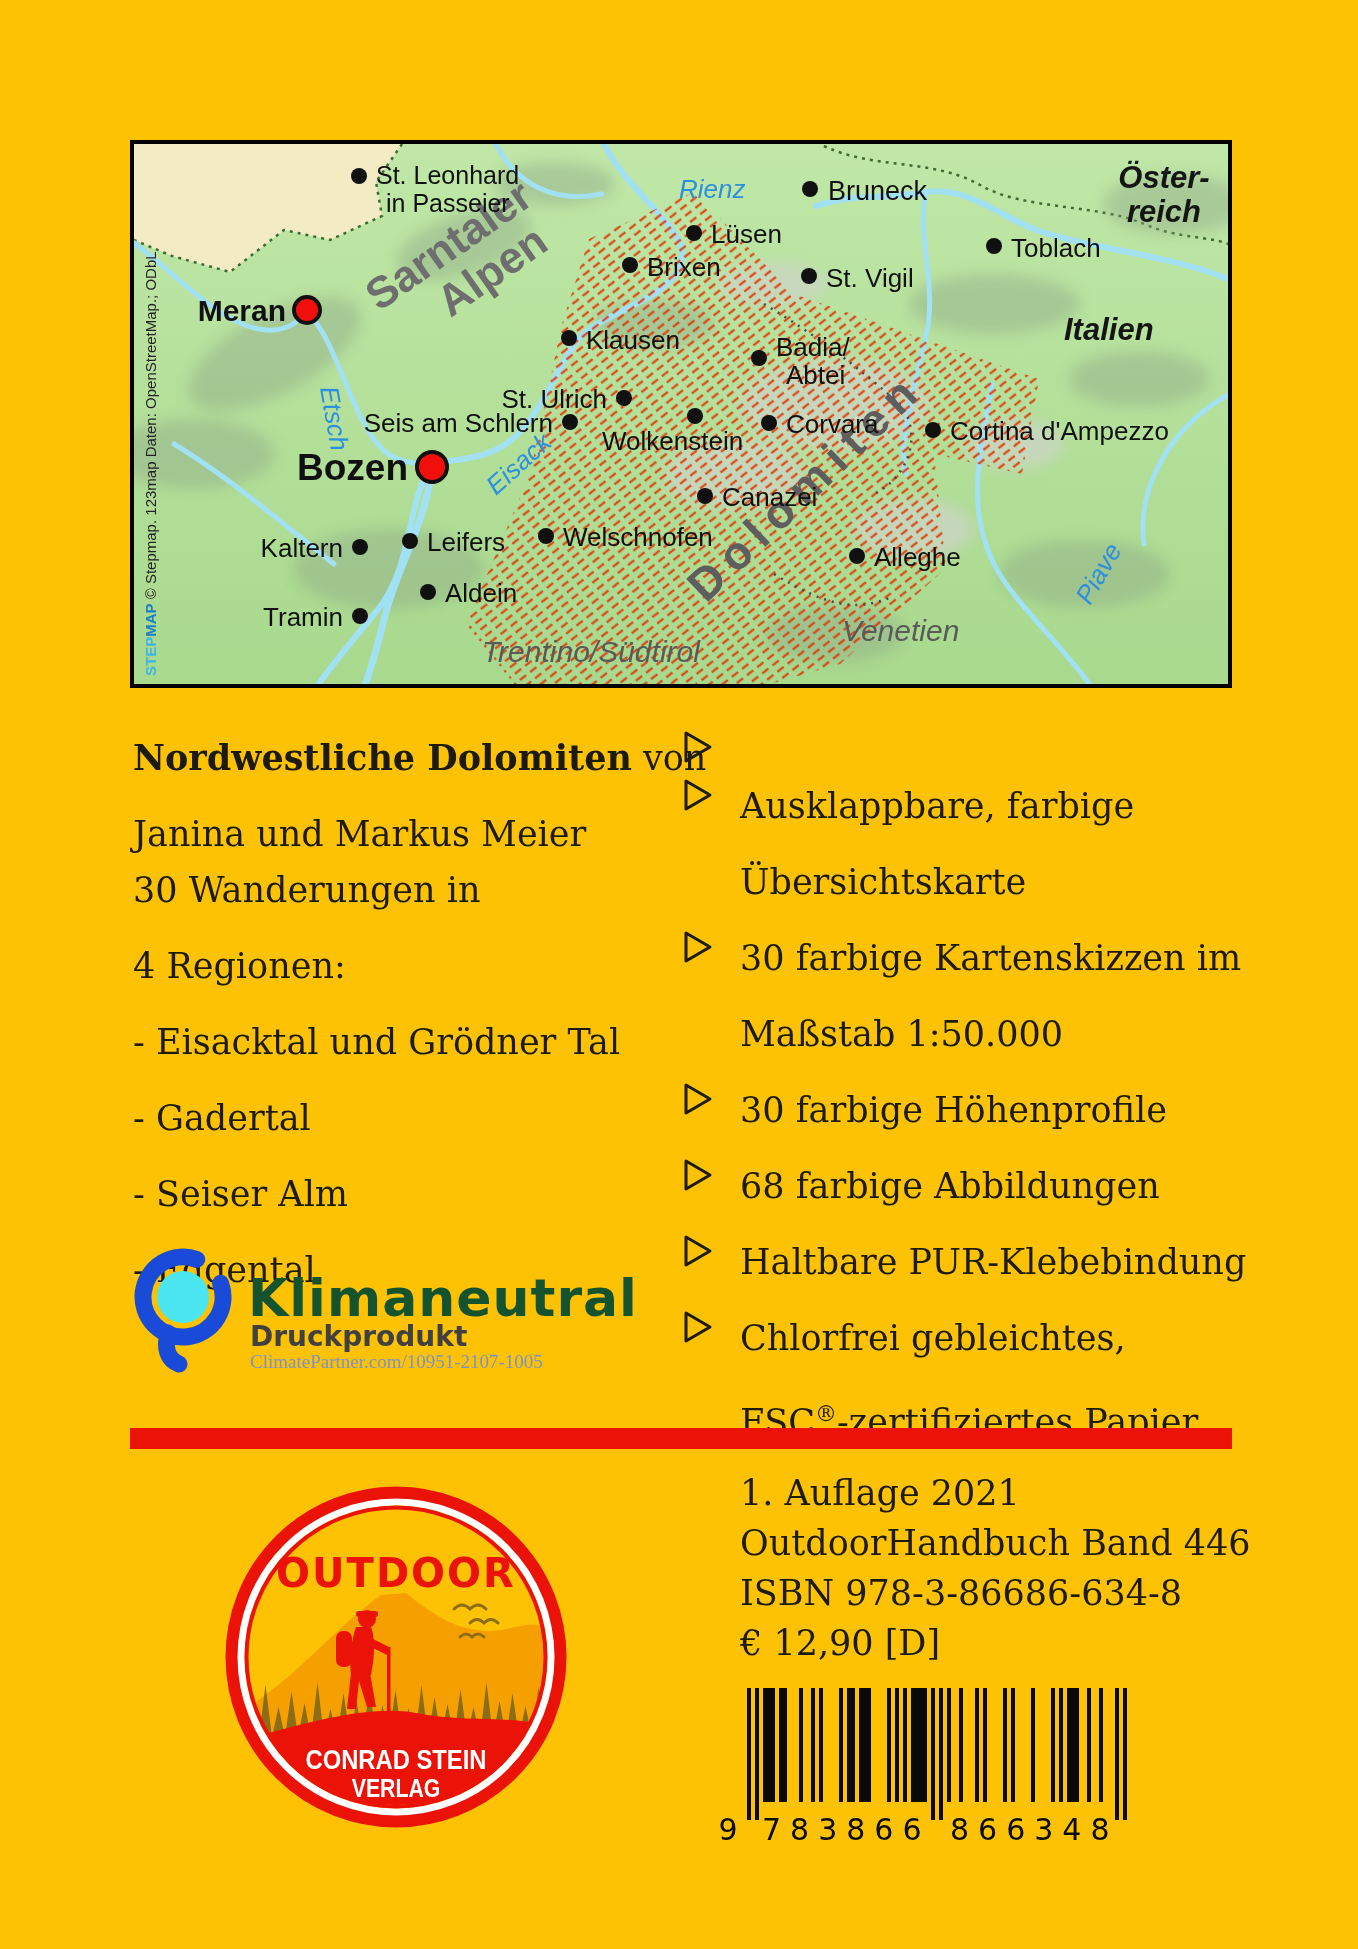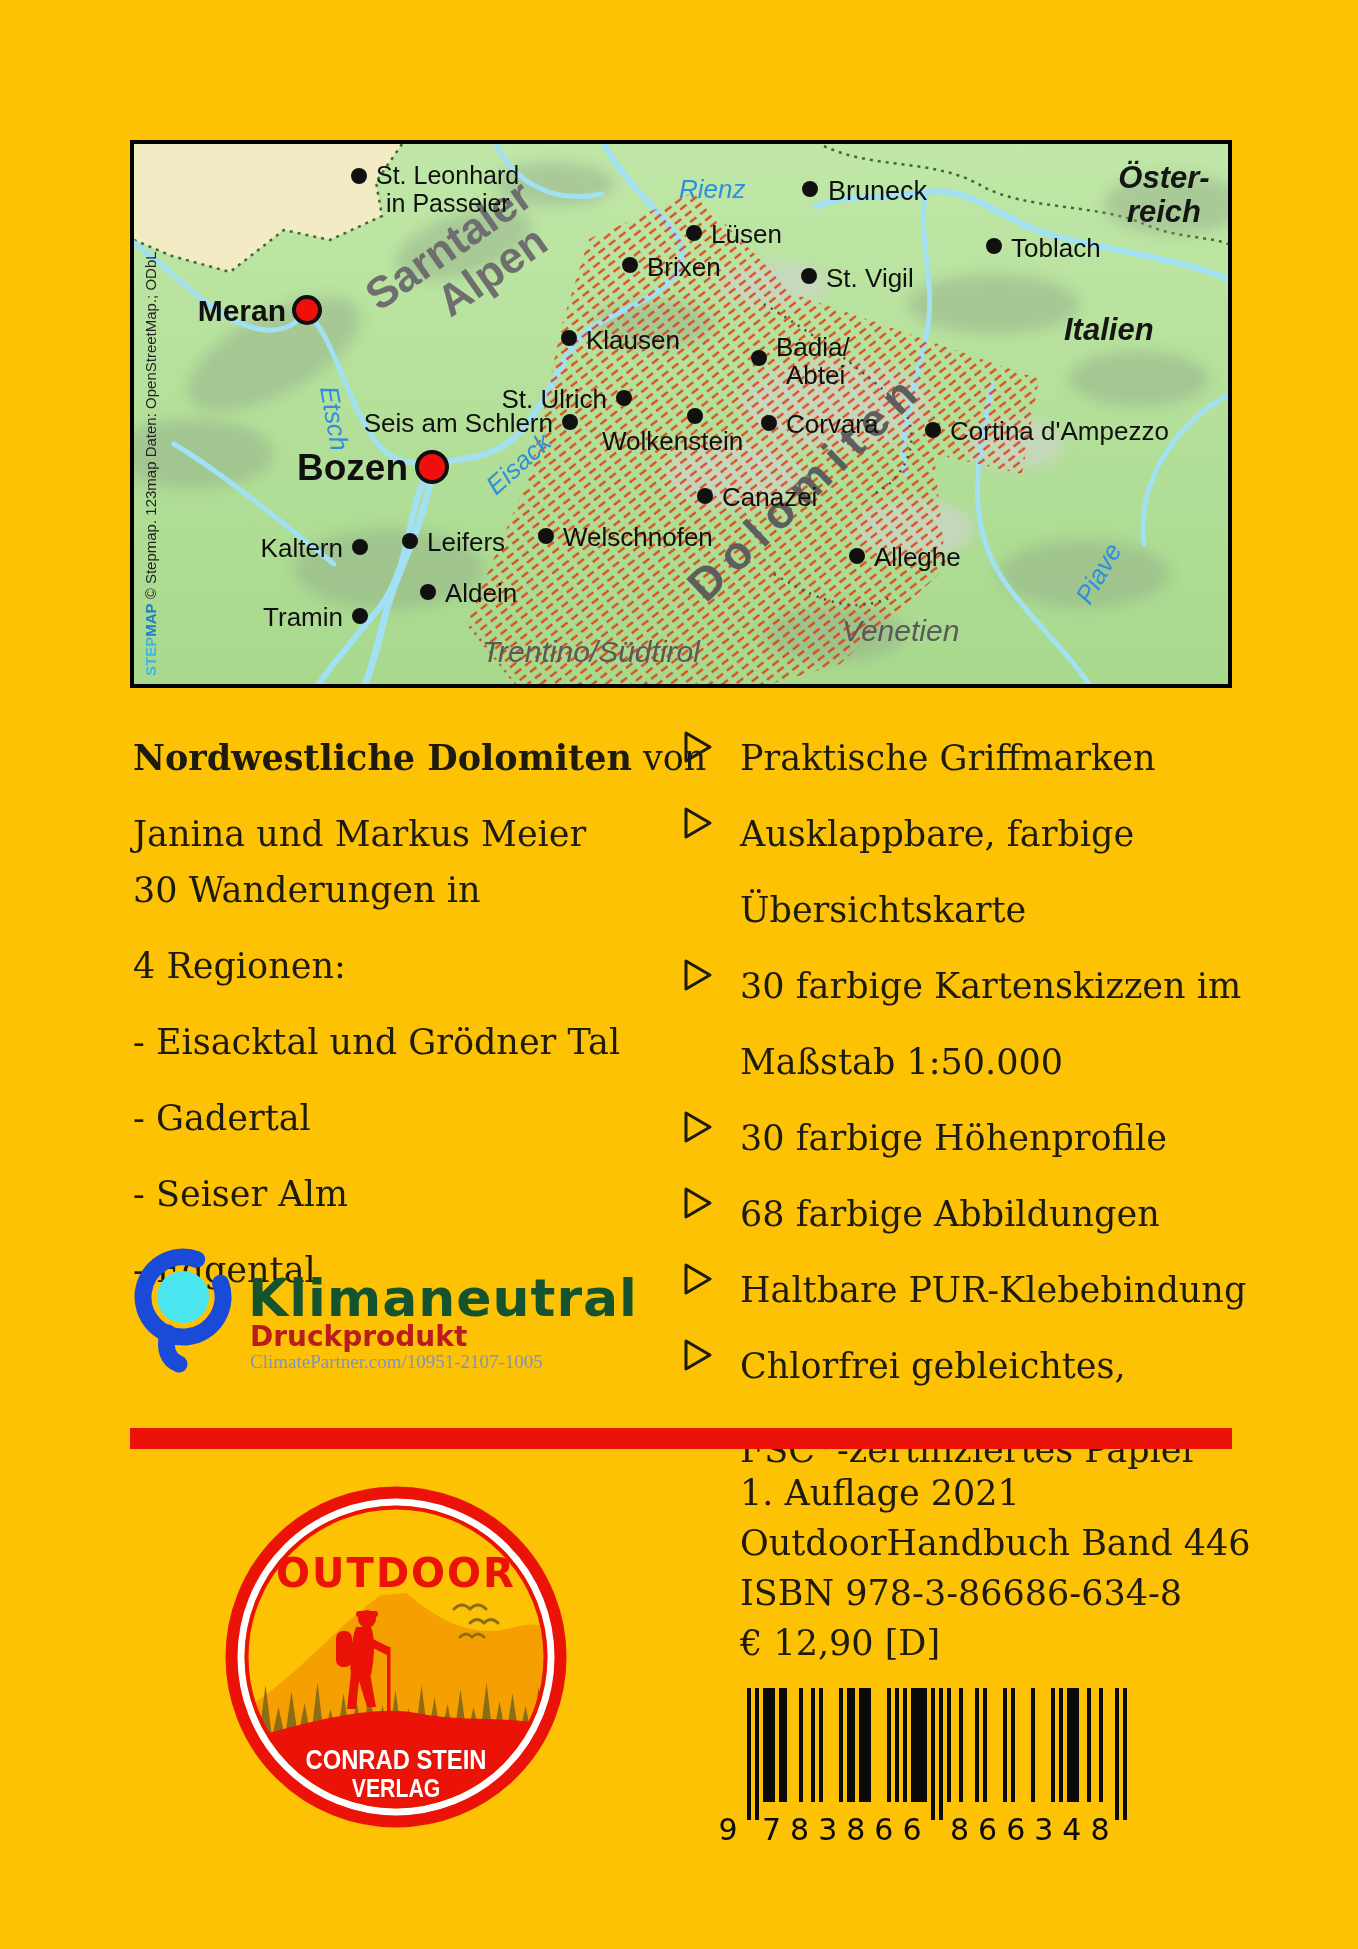--- a/index.html
+++ b/index.html
@@ -16,21 +16,21 @@
   .b{font-weight:bold;}
   
   #features{left:683px;top:720px;width:580px;}
   .feature{display:flex;align-items:flex-start;}
   .tri{flex:0 0 30px;margin-top:10px;margin-right:27px;}
   
   #klima-icon{left:126px;top:1240px;}
   #klima-title{left:248px;top:1268px;font-family:"DejaVu Sans",sans-serif;font-weight:bold;
                font-size:52px;color:#14532d;letter-spacing:1px;}
   #klima-sub{left:250px;top:1320px;font-family:"DejaVu Sans",sans-serif;font-weight:bold;
-             font-size:28px;color:#b91c1c;}
+             font-size:28px;color:#404040;}
   #klima-url{left:250px;top:1351px;font-family:Liberation Serif, serif;
              font-size:19px;color:#7A93CF;}
   
   #stripe{left:130px;top:1428px;width:1102px;height:21px;background:#EB1207;}
   
   #badge{left:224px;top:1485px;}
   
   #publication{left:740px;top:1468px;}
   #publication div{font-size:35px;line-height:50px;white-space:nowrap;}
   
@@ -182,23 +182,20 @@
     <div class="serifline">- Gadertal</div>
     <div class="serifline">- Seiser Alm</div>
     <div class="serifline">- Eggental</div>
   </div>
 
 <div id="features" class="abs">
     <div class="feature">
       <div class="tri"><svg width="30" height="34" viewBox="0 0 30 34">
           <path d="M3 3 L27 17 L3 31 Z" fill="none" stroke="#1C1B0E" stroke-width="3" stroke-linejoin="round"></path>
         </svg></div>
-      <div>
-        <div class="serifline">Praktische Griffmarken</div>
-      </div>
     </div>
     <div class="feature">
       <div class="tri"><svg width="30" height="34" viewBox="0 0 30 34">
           <path d="M3 3 L27 17 L3 31 Z" fill="none" stroke="#1C1B0E" stroke-width="3" stroke-linejoin="round"></path>
         </svg></div>
       <div>
         <div class="serifline">Ausklappbare, farbige</div>
         <div class="serifline">Übersichtskarte</div>
       </div>
     </div>

